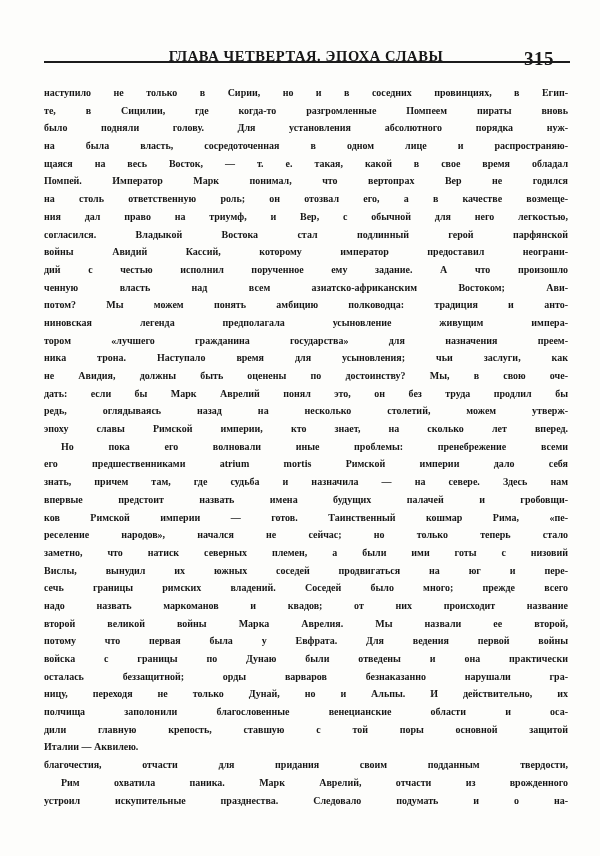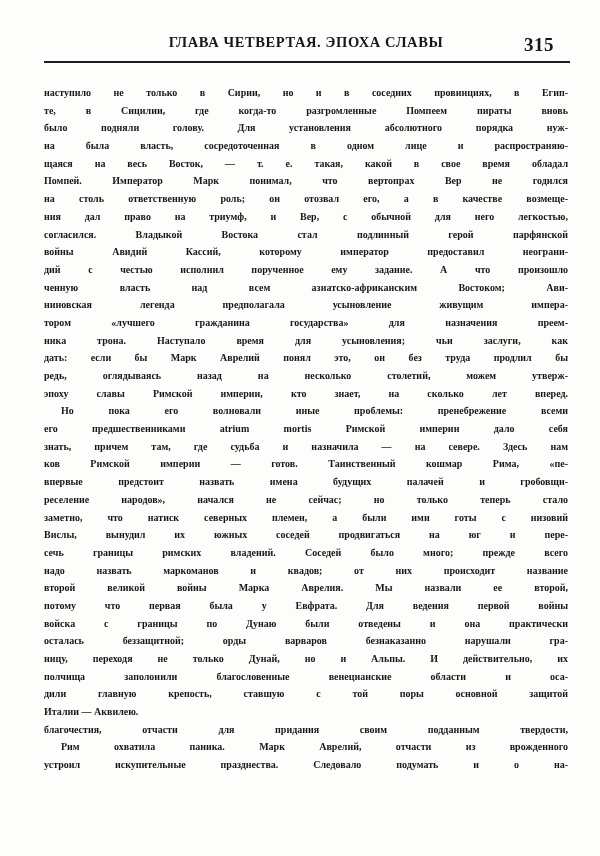--- a/index.html
+++ b/index.html
@@ -10,21 +10,21 @@
     color: #171717;
     overflow: hidden;
   }
   .page {
     position: relative;
     width: 600px; height: 856px;
     background: #fdfdfb;
   }
   .running-head {
     position: absolute;
-    top: 34px; left: 44px; width: 524px; height: 18px;
+    top: 48px; left: 44px; width: 524px; height: 18px;
   }
   .head-title {
     position: absolute; left: 0; right: 0;
     text-align: center;
     font-size: 14.5px; font-weight: 700;
     letter-spacing: 0.6px;
     white-space: nowrap;
   }
   .head-page {
     position: absolute; right: 14px; top: 0;
@@ -74,34 +74,36 @@
       <div class="ln">было подняли голову. Для установления абсолютного порядка нуж-</div>
       <div class="ln">на была власть, сосредоточенная в одном лице и распространяю-</div>
       <div class="ln">щаяся на весь Восток, — т. е. такая, какой в свое время обладал</div>
       <div class="ln">Помпей. Император Марк понимал, что вертопрах Вер не годился</div>
       <div class="ln">на столь ответственную роль; он отозвал его, а в качестве возмеще-</div>
       <div class="ln">ния дал право на триумф, и Вер, с обычной для него легкостью,</div>
       <div class="ln">согласился. Владыкой Востока стал подлинный герой парфянской</div>
       <div class="ln">войны Авидий Кассий, которому император предоставил неограни-</div>
       <div class="ln">дий с честью исполнил порученное ему задание. А что произошло</div>
       <div class="ln">ченную власть над всем азиатско-африканским Востоком; Ави-</div>
+      <div class="ln">потом? Мы можем понять амбицию полководца: традиция и анто-</div>
       <div class="ln">ниновская легенда предполагала усыновление живущим импера-</div>
       <div class="ln">тором «лучшего гражданина государства» для назначения преем-</div>
       <div class="ln">ника трона. Наступало время для усыновления; чьи заслуги, как</div>
+      <div class="ln">не Авидия, должны быть оценены по достоинству? Мы, в свою оче-</div>
       <div class="ln">дать: если бы Марк Аврелий понял это, он без труда продлил бы</div>
       <div class="ln">редь, оглядываясь назад на несколько столетий, можем утверж-</div>
       <div class="ln">эпоху славы Римской империи, кто знает, на сколько лет вперед.</div>
     </div>
 
     <div class="para">
       <div class="ln ind">Но пока его волновали иные проблемы: пренебрежение всеми</div>
       <div class="ln">его предшественниками atrium mortis Римской империи дало себя</div>
       <div class="ln">знать, причем там, где судьба и назначила — на севере. Здесь нам</div>
+      <div class="ln">впервые предстоит назвать имена будущих палачей и гробовщи-</div>
       <div class="ln">ков Римской империи — готов. Таинственный кошмар Рима, «пе-</div>
-      <div class="ln">впервые предстоит назвать имена будущих палачей и гробовщи-</div>
       <div class="ln">реселение народов», начался не сейчас; но только теперь стало</div>
       <div class="ln">заметно, что натиск северных племен, а были ими готы с низовий</div>
       <div class="ln">Вислы, вынудил их южных соседей продвигаться на юг и пере-</div>
       <div class="ln">сечь границы римских владений. Соседей было много; прежде всего</div>
       <div class="ln">надо назвать маркоманов и квадов; от них происходит название</div>
       <div class="ln">второй великой войны Марка Аврелия. Мы назвали ее второй,</div>
       <div class="ln">потому что первая была у Евфрата. Для ведения первой войны</div>
       <div class="ln">войска с границы по Дунаю были отведены и она практически</div>
       <div class="ln">осталась беззащитной; орды варваров безнаказанно нарушали гра-</div>
       <div class="ln">ницу, переходя не только Дунай, но и Альпы. И действительно, их</div>

